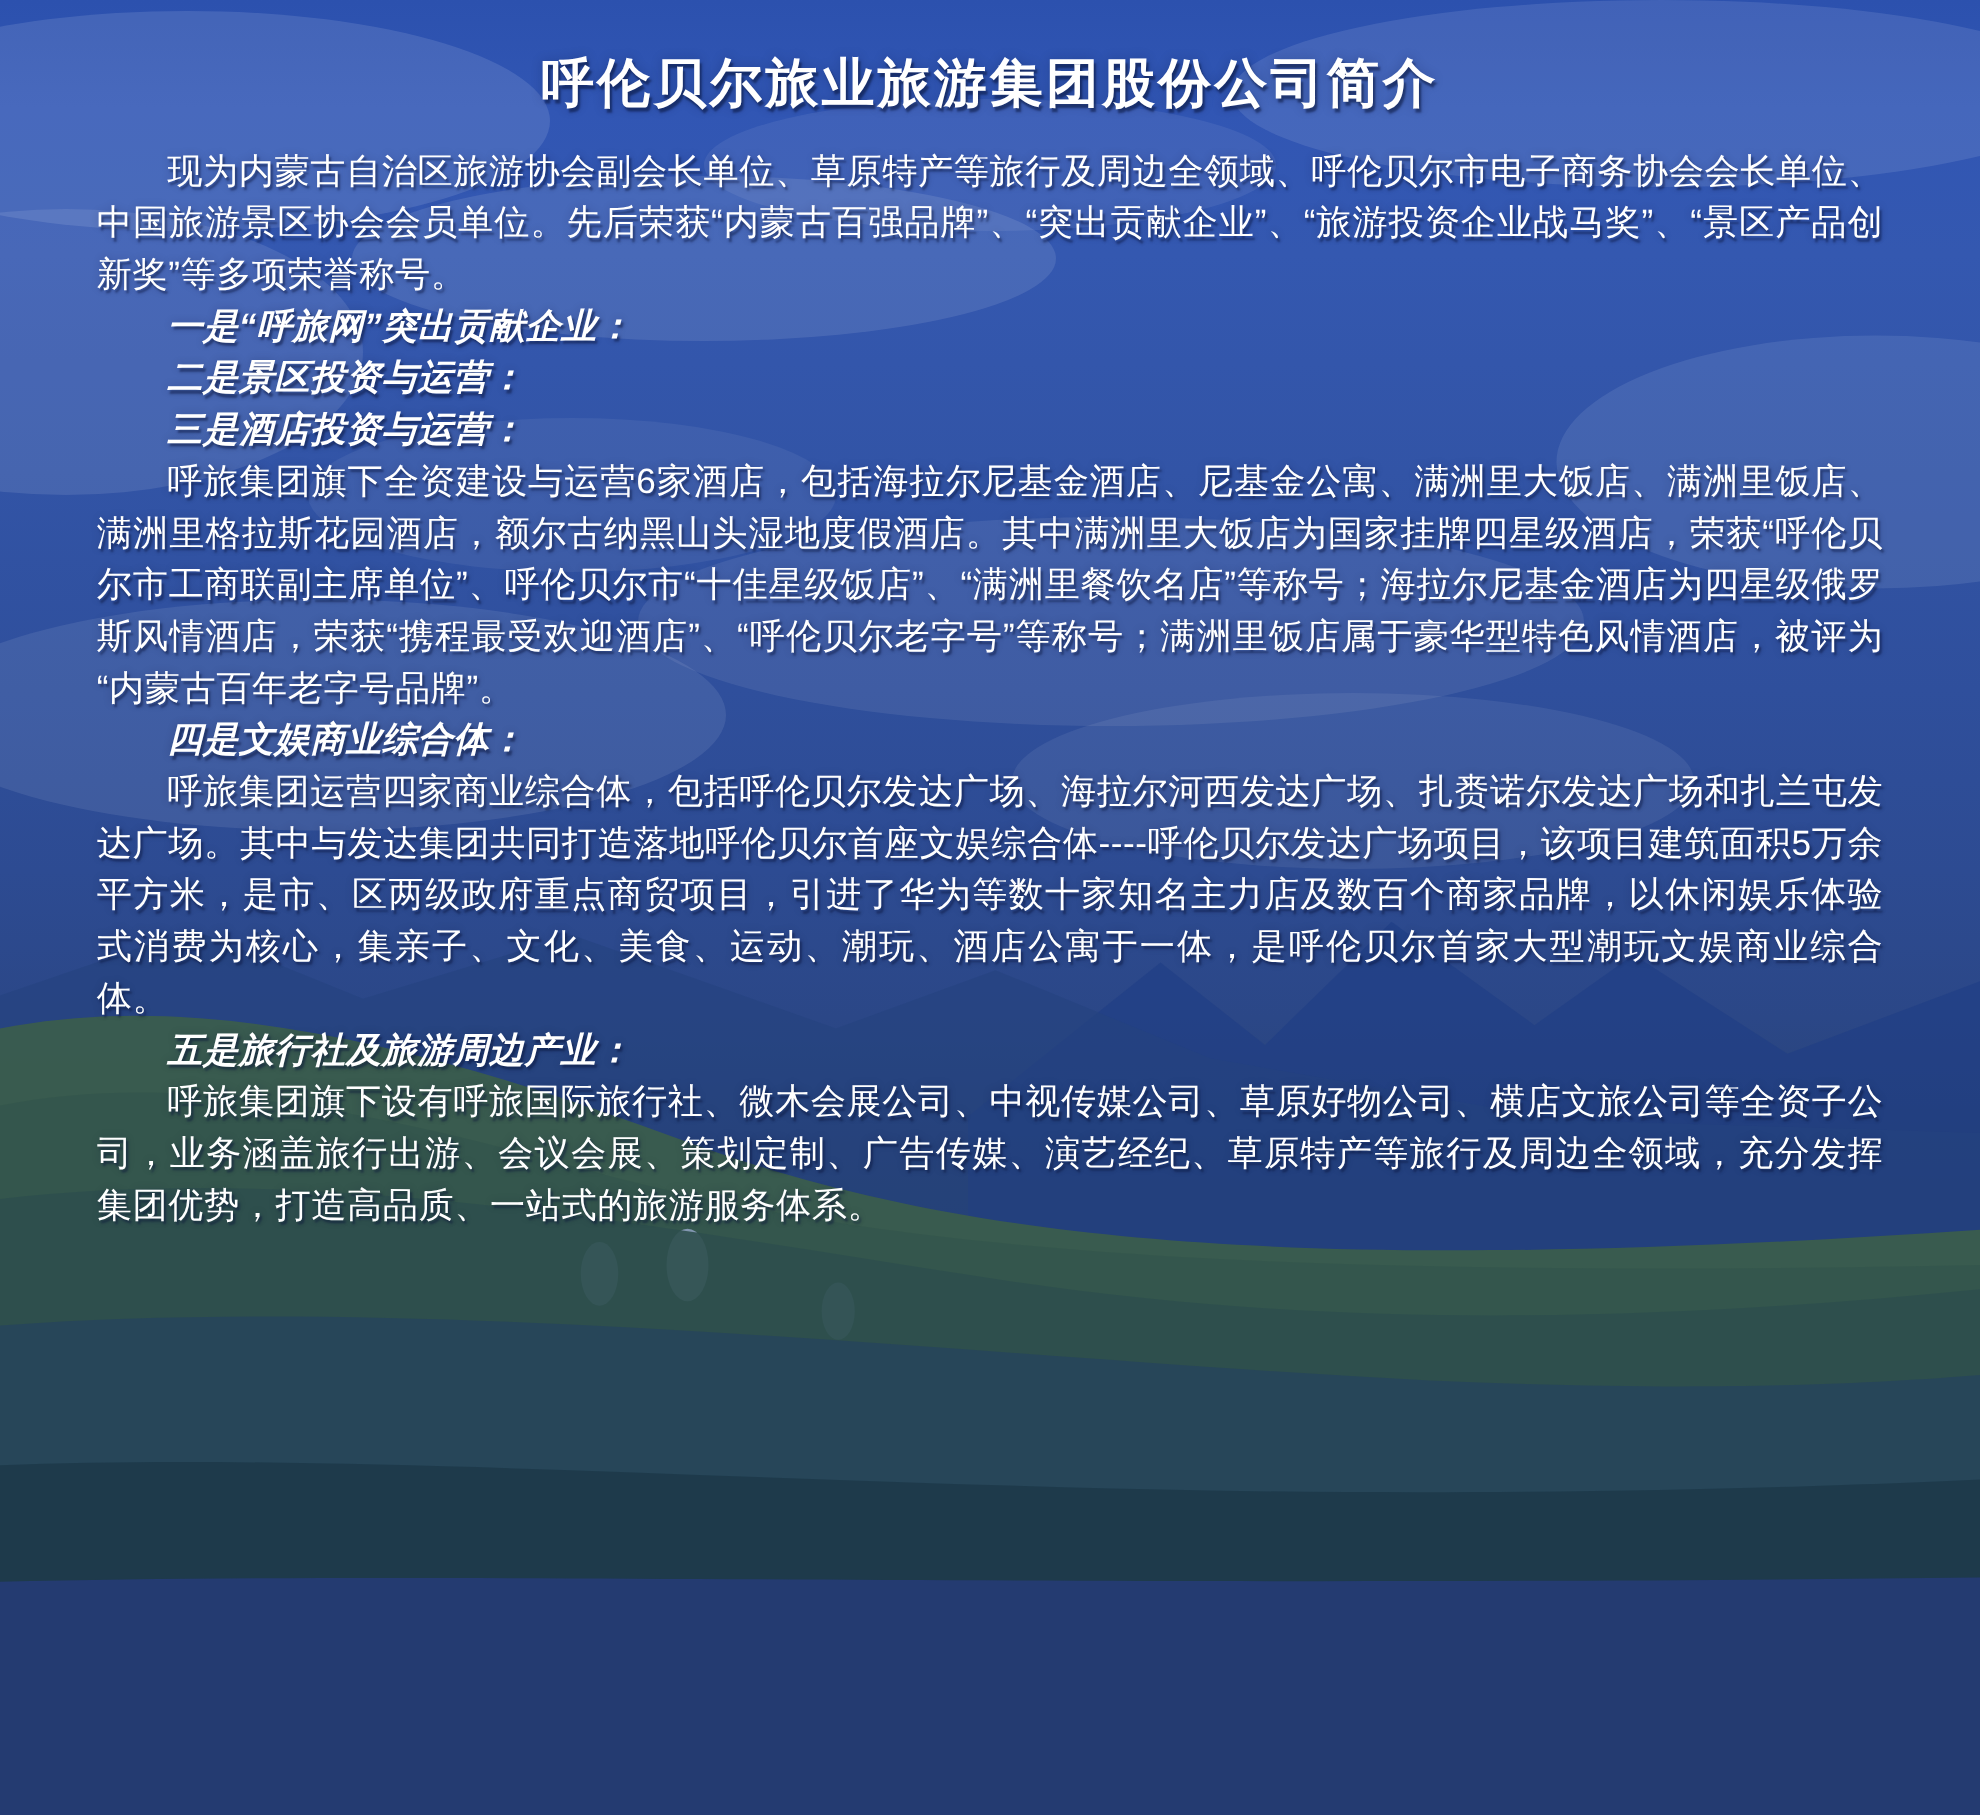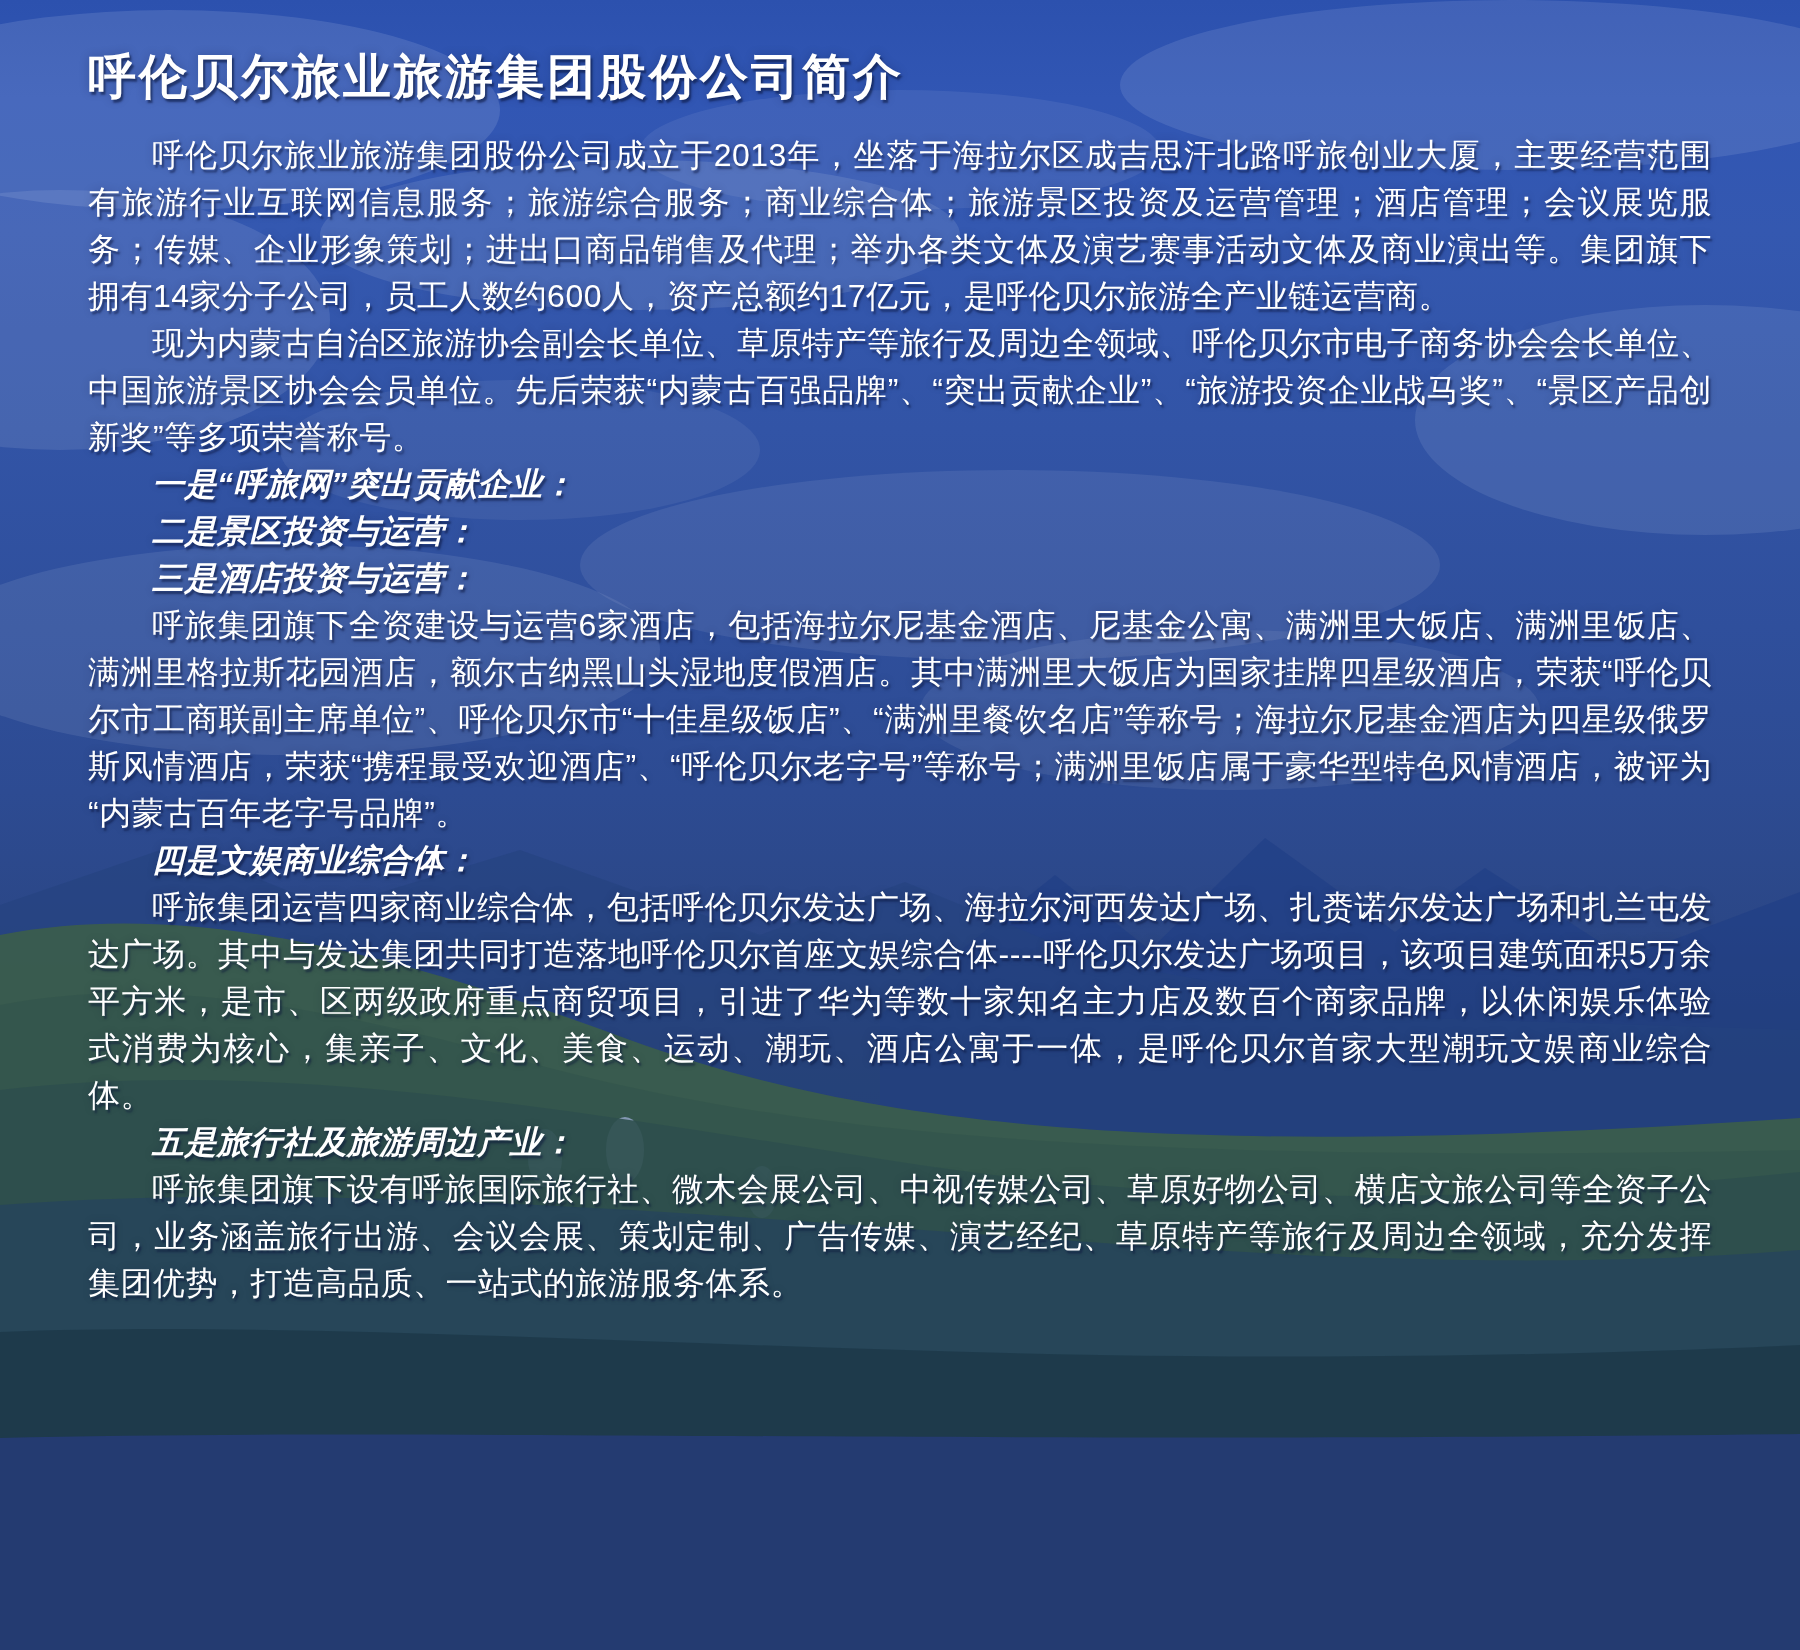--- a/index.html
+++ b/index.html
@@ -18,20 +18,21 @@
   .bg-art{
     position:absolute;left:0;top:0;width:1800px;height:1650px;z-index:0;
     display:block;
   }
   .content{
     position:absolute;z-index:2;left:88px;right:88px;top:48px;
     color:#ffffff;
   }
   .doc-title{
     margin:0 0 26px 0;
+    text-align:center;
     font-size:48px;
     font-weight:bold;
     letter-spacing:3px;
     line-height:58px;
     text-shadow:2px 3px 2px rgba(8,18,55,.55), 0 0 10px rgba(8,18,55,.25);
   }
   .block{
     margin:0;
     font-size:32px;
     line-height:47px;
@@ -80,21 +81,20 @@
 
     <path d="M0,1332 C300,1320 700,1348 1100,1355 C1400,1360 1650,1352 1800,1345 L1800,1650 L0,1650 Z" fill="#1e3a4b" opacity="0.95"></path>
 
     <path d="M0,1438 C420,1428 950,1444 1800,1434 L1800,1650 L0,1650 Z" fill="#243b71"></path>
     <rect x="0" y="1460" width="1800" height="190" fill="#243b71"></rect>
   </svg>
 
   <div class="content">
     <h1 class="doc-title">呼伦贝尔旅业旅游集团股份公司简介</h1>
 
-    <p class="block">呼伦贝尔旅业旅游集团股份公司成立于2013年，坐落于海拉尔区成吉思汗北路呼旅创业大厦，主要经营范围有旅游行业互联网信息服务；旅游综合服务；商业综合体；旅游景区投资及运营管理；酒店管理；会议展览服务；传媒、企业形象策划；进出口商品销售及代理；举办各类文体及演艺赛事活动文体及商业演出等。集团旗下拥有14家分子公司，员工人数约600人，资产总额约17亿元，是呼伦贝尔旅游全产业链运营商。</p>
     <p class="block">现为内蒙古自治区旅游协会副会长单位、草原特产等旅行及周边全领域、呼伦贝尔市电子商务协会会长单位、中国旅游景区协会会员单位。先后荣获“内蒙古百强品牌”、“突出贡献企业”、“旅游投资企业战马奖”、“景区产品创新奖”等多项荣誉称号。</p>
     <p class="block heading">一是“呼旅网”突出贡献企业：</p>
     <p class="block heading">二是景区投资与运营：</p>
     <p class="block heading">三是酒店投资与运营：</p>
     <p class="block">呼旅集团旗下全资建设与运营6家酒店，包括海拉尔尼基金酒店、尼基金公寓、满洲里大饭店、满洲里饭店、满洲里格拉斯花园酒店，额尔古纳黑山头湿地度假酒店。其中满洲里大饭店为国家挂牌四星级酒店，荣获“呼伦贝尔市工商联副主席单位”、呼伦贝尔市“十佳星级饭店”、“满洲里餐饮名店”等称号；海拉尔尼基金酒店为四星级俄罗斯风情酒店，荣获“携程最受欢迎酒店”、“呼伦贝尔老字号”等称号；满洲里饭店属于豪华型特色风情酒店，被评为“内蒙古百年老字号品牌”。</p>
     <p class="block heading">四是文娱商业综合体：</p>
     <p class="block">呼旅集团运营四家商业综合体，包括呼伦贝尔发达广场、海拉尔河西发达广场、扎赉诺尔发达广场和扎兰屯发达广场。其中与发达集团共同打造落地呼伦贝尔首座文娱综合体----呼伦贝尔发达广场项目，该项目建筑面积5万余平方米，是市、区两级政府重点商贸项目，引进了华为等数十家知名主力店及数百个商家品牌，以休闲娱乐体验式消费为核心，集亲子、文化、美食、运动、潮玩、酒店公寓于一体，是呼伦贝尔首家大型潮玩文娱商业综合体。</p>
     <p class="block heading">五是旅行社及旅游周边产业：</p>
     <p class="block">呼旅集团旗下设有呼旅国际旅行社、微木会展公司、中视传媒公司、草原好物公司、横店文旅公司等全资子公司，业务涵盖旅行出游、会议会展、策划定制、广告传媒、演艺经纪、草原特产等旅行及周边全领域，充分发挥集团优势，打造高品质、一站式的旅游服务体系。</p>
   </div>

